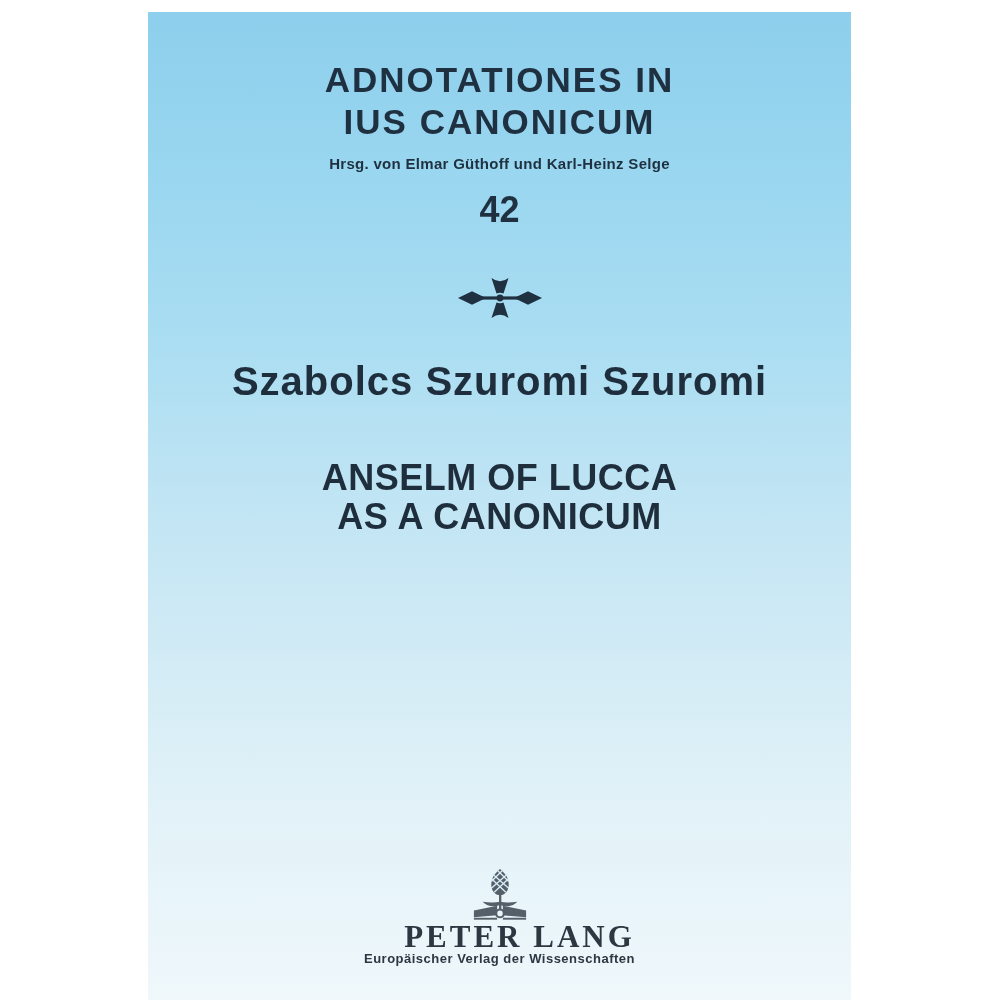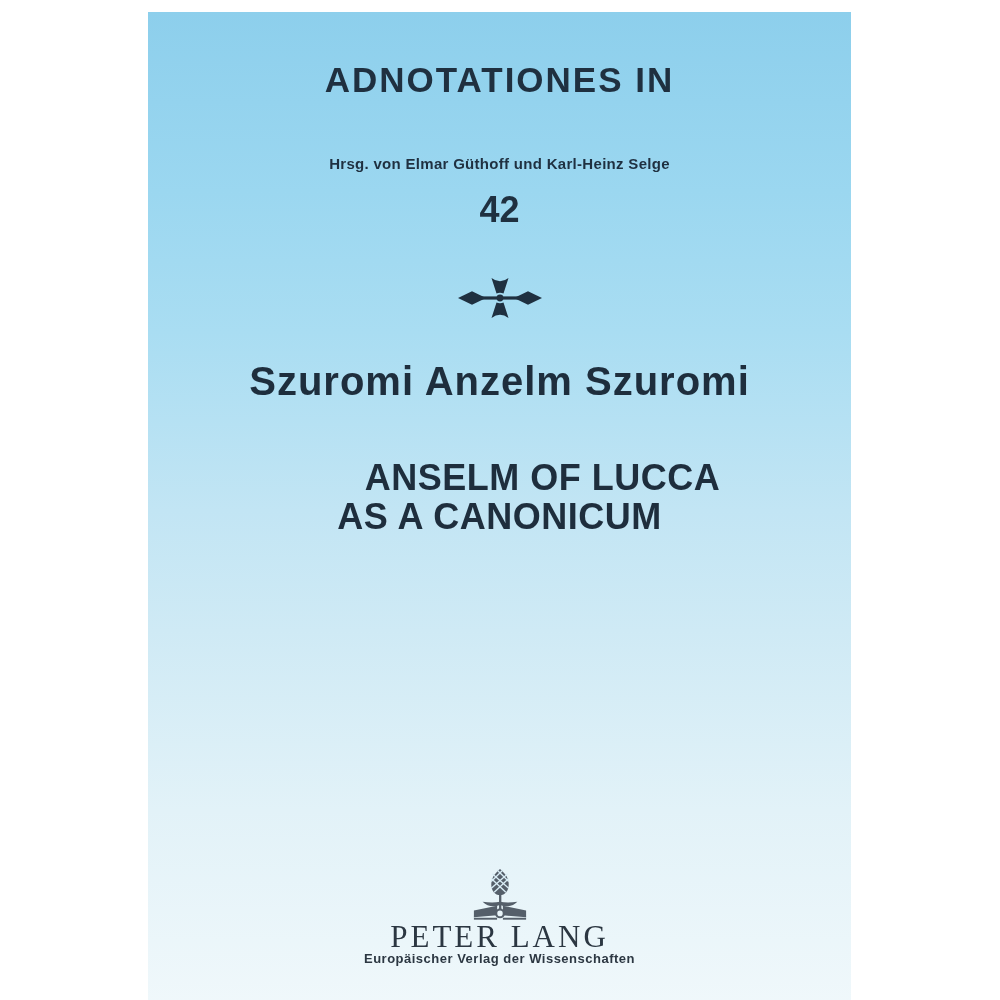--- a/index.html
+++ b/index.html
@@ -74,73 +74,75 @@
     font-weight: bold;
     letter-spacing: 1px;
     color: #1e2e3d;
   }
   .book-title {
     font-size: 36px;
     font-weight: bold;
     letter-spacing: 0.5px;
     color: #1e2e3d;
   }
-  .book-title-1 { top: 448px; padding-left: 43px; }
+  .book-title-1 { top: 448px; }
   .book-title-2 { top: 487px; }
   .logo-wrap {
     position: absolute;
     top: 855px;
     left: 50%;
     transform: translateX(-50%);
     width: 58px;
     height: 58px;
   }
   .publisher-name {
     top: 909px;
     font-family: "Liberation Serif", serif;
     font-size: 31px;
-    font-weight: normal;
+    font-weight: bold;
     letter-spacing: 3px;
     color: #2c3742;
+    padding-left: 20px;
   }
   .publisher-subtitle {
     top: 940px;
     font-size: 13px;
     font-weight: bold;
     letter-spacing: 0.5px;
     color: #2c3742;
   }
 </style>
 </head>
 <body>
 
 <div class="page">
   <div class="cover">
 
     <div class="txt series-line series-line-1">ADNOTATIONES IN</div>
 
+    <div class="txt series-line series-line-2">IUS CANONICUM</div>
 
     <div class="txt editors-line">Hrsg. von Elmar Güthoff und Karl-Heinz Selge</div>
 
     <div class="txt volume-number">42</div>
 
     <div class="ornament-wrap">
       <svg width="84" height="40" viewBox="0 0 84 40" xmlns="http://www.w3.org/2000/svg" aria-hidden="true">
         <g fill="#1f3040">
           <rect x="12" y="18.4" width="60" height="3.2"></rect>
           <polygon points="0,20 14,13.2 28,20 14,26.8"></polygon>
           <polygon points="56,20 70,13.2 84,20 70,26.8"></polygon>
           <path d="M33.5,0 Q42,6.5 50.5,0 L45.5,15.5 Q42,14 38.5,15.5 Z"></path>
           <path d="M33.5,40 Q42,33.5 50.5,40 L45.5,24.5 Q42,26 38.5,24.5 Z"></path>
           <circle cx="42" cy="20" r="3.4"></circle>
         </g>
       </svg>
     </div>
 
-    <div class="txt author-name">Szuromi Anzelm Szuromi</div>
+    <div class="txt author-name">Szabolcs Szuromi Szuromi</div>
 
     <div class="txt book-title book-title-1">ANSELM OF LUCCA</div>
 
     <div class="txt book-title book-title-2">AS A CANONICUM</div>
 
     <div class="logo-wrap">
       <svg width="58" height="58" viewBox="0 0 60 60" xmlns="http://www.w3.org/2000/svg" aria-hidden="true">
         <g fill="#555f6a" stroke="none">
 
           <path d="M3,45 L27,40 L27,50 L3,52 Z"></path>

